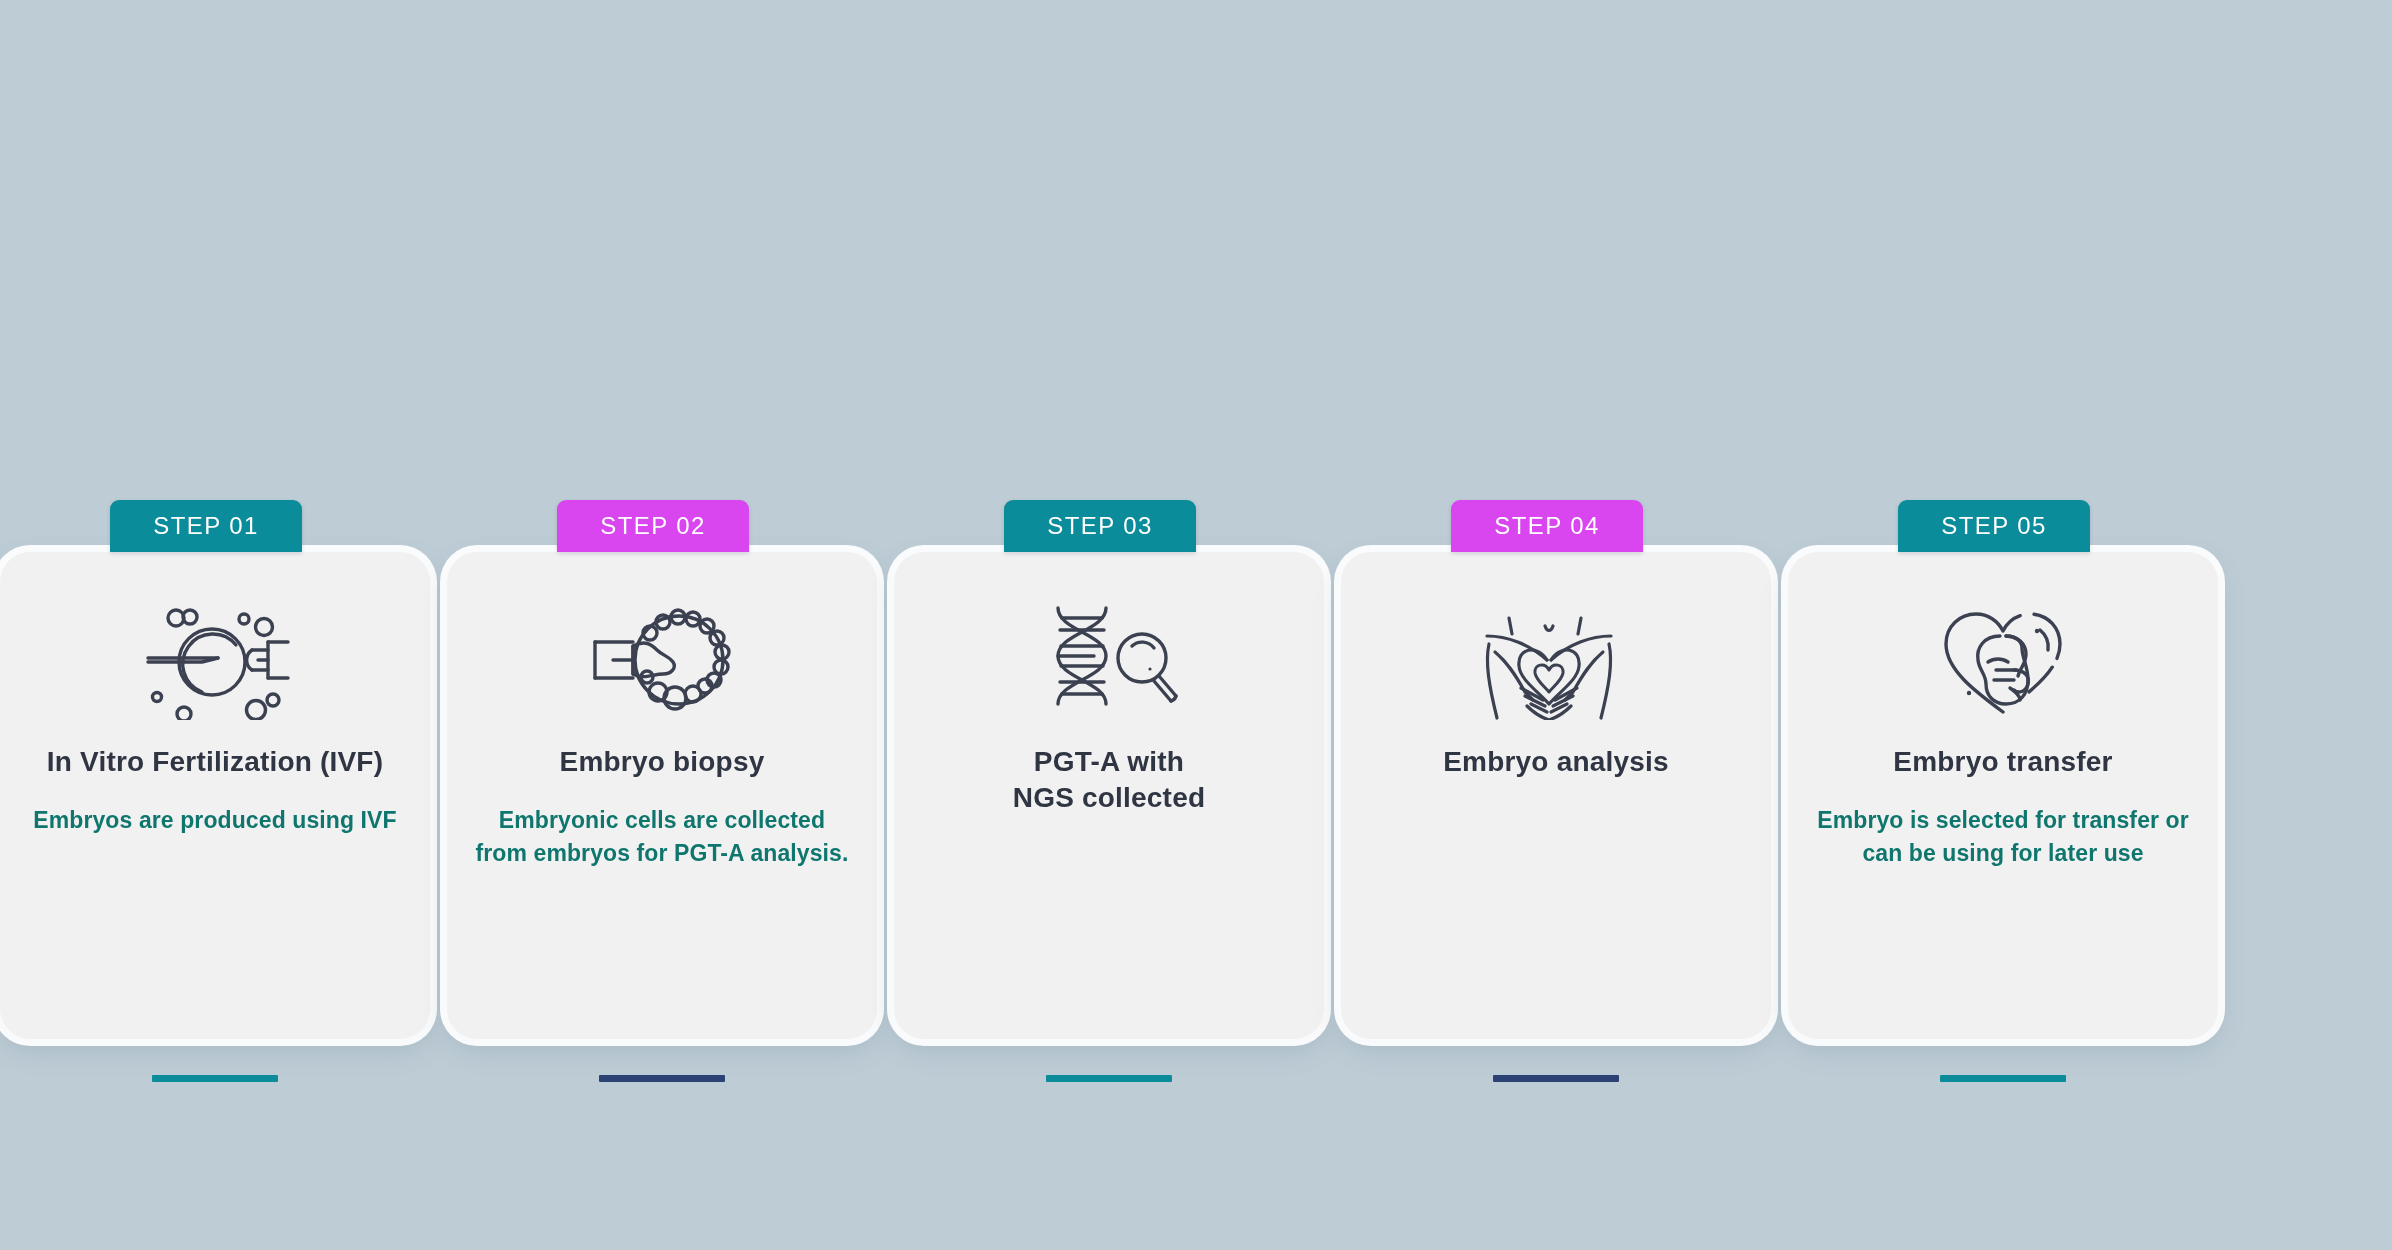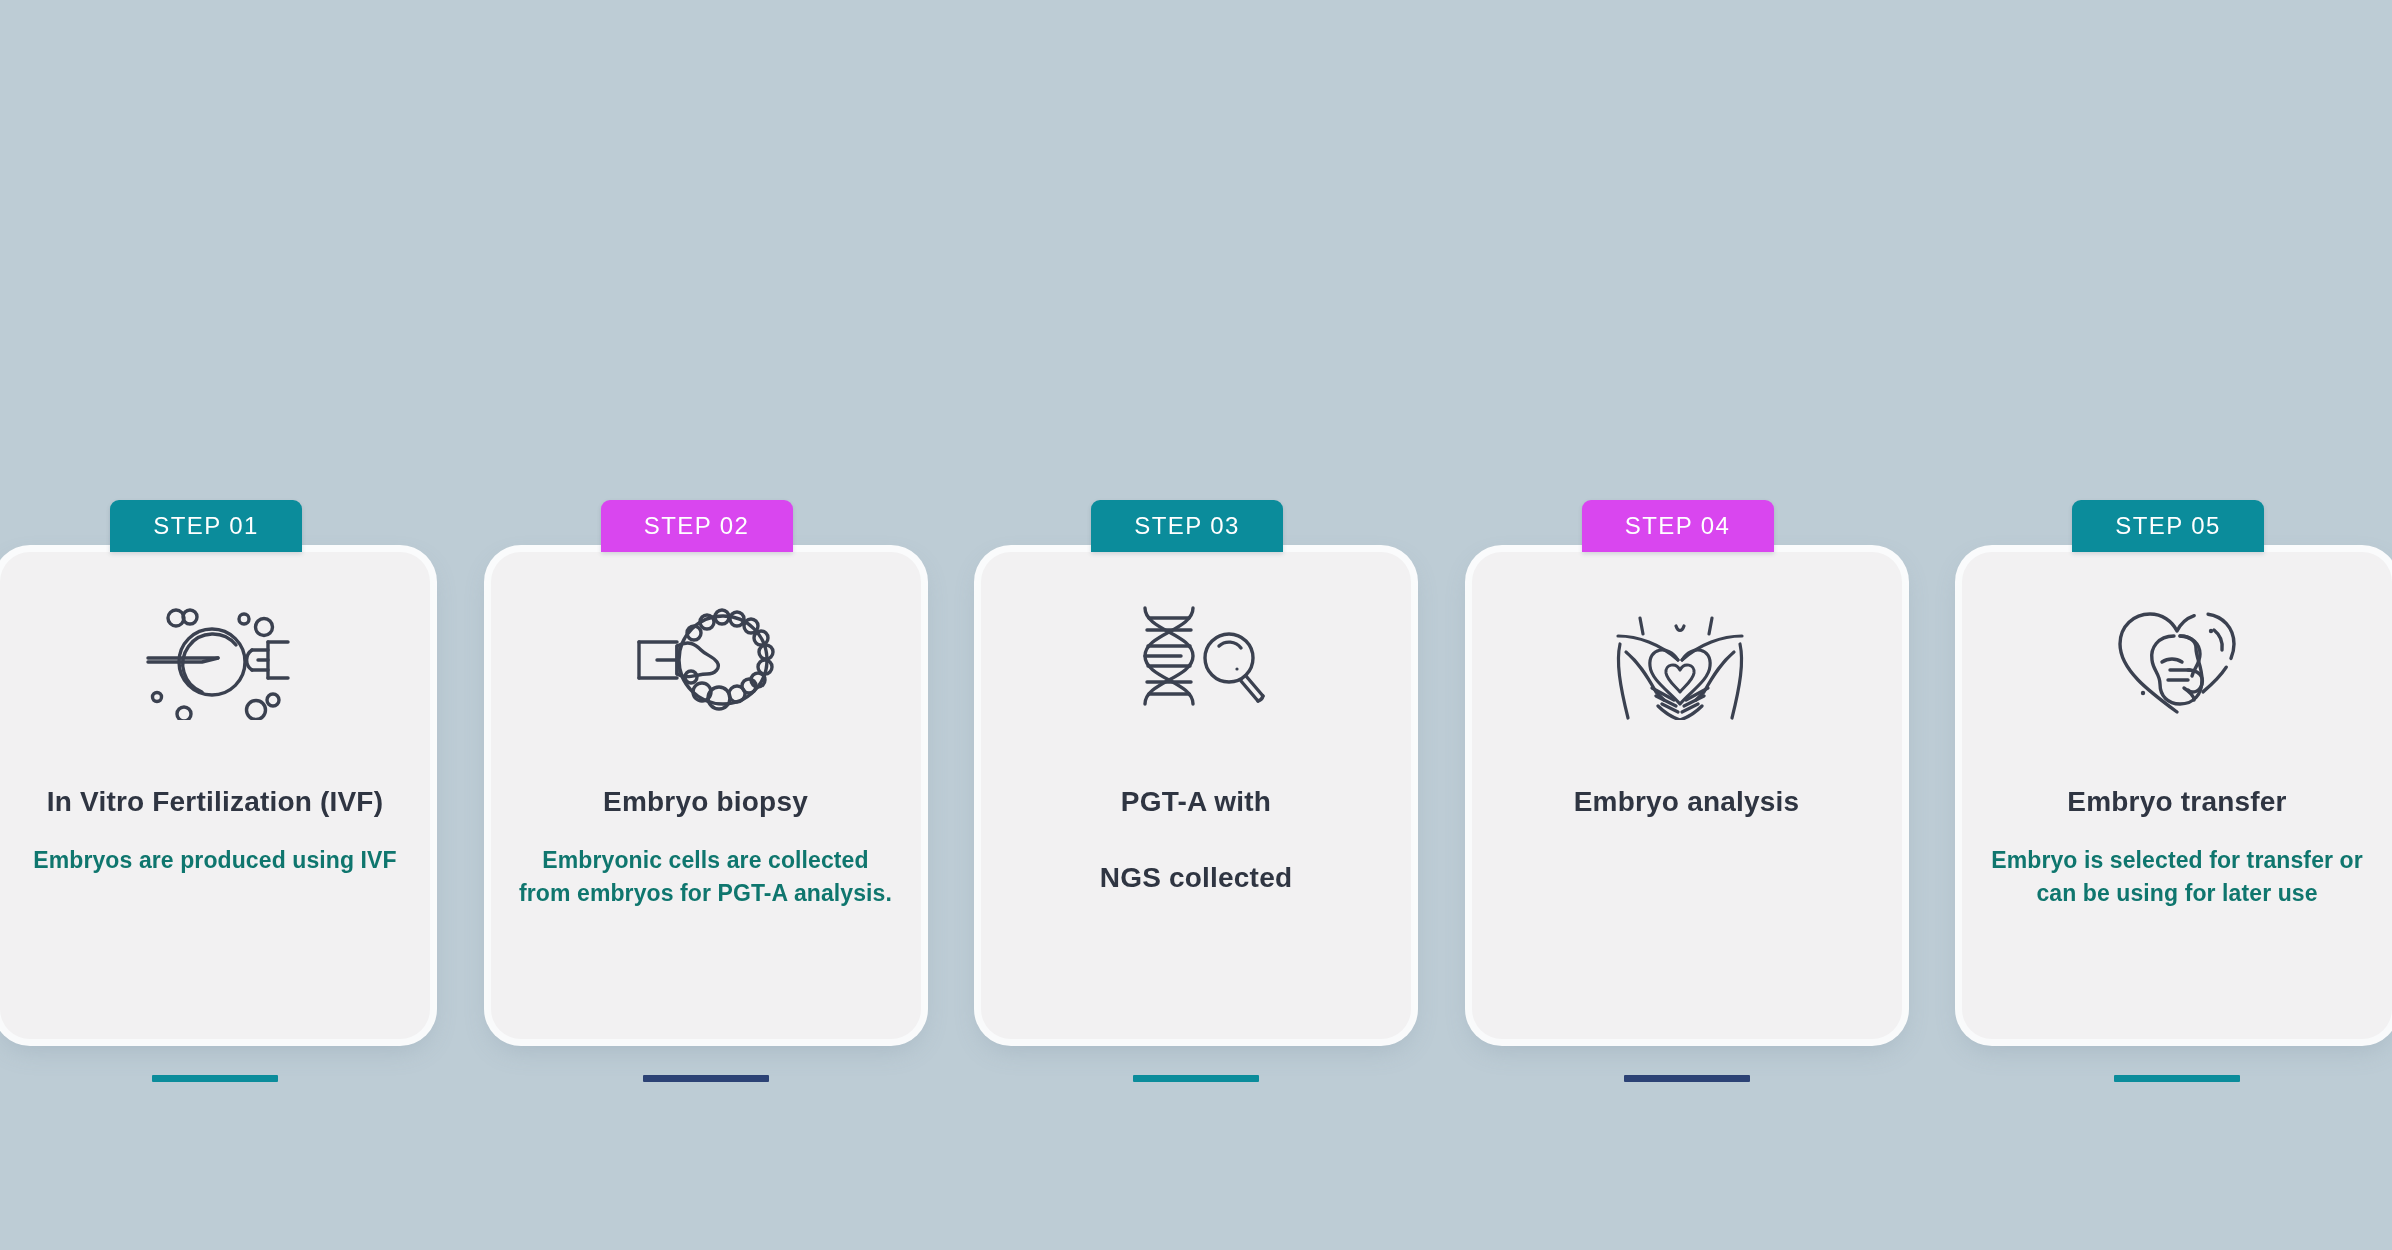--- a/index.html
+++ b/index.html
@@ -53,23 +53,23 @@
   }
   .rule-a{ flex:0 0 225px; background:#0e9aa7; }
   .rule-b{ flex:1 1 auto;  background:#233a6b; }
 
   
   .steps{
     position:absolute;
     left:0; top:500px;
     width:2392px;
     display:flex;
-    justify-content:space-between;
+    justify-content:flex-start;
     align-items:flex-start;
-    gap:8px;
+    gap:17px;
   }
   .step{
     position:relative;
     width:430px;
   }
 
   .badge{
     position:relative;
     z-index:3;
     margin-left:110px;
@@ -110,21 +110,21 @@
 
   .card-title{
     font-size:28px;
     font-weight:700;
     color:#2f3542;
     text-align:center;
     line-height:1.28;
     margin-top:6px;
     letter-spacing:.2px;
   }
-  .card-title .ln{ display:block;margin-top:40px; }
+  .card-title .ln{ display:block; }
 
   .card-desc{
     font-size:23px;
     font-weight:700;
     color:#0f766e;
     text-align:center;
     line-height:1.43;
     margin-top:24px;
     letter-spacing:.1px;
   }

